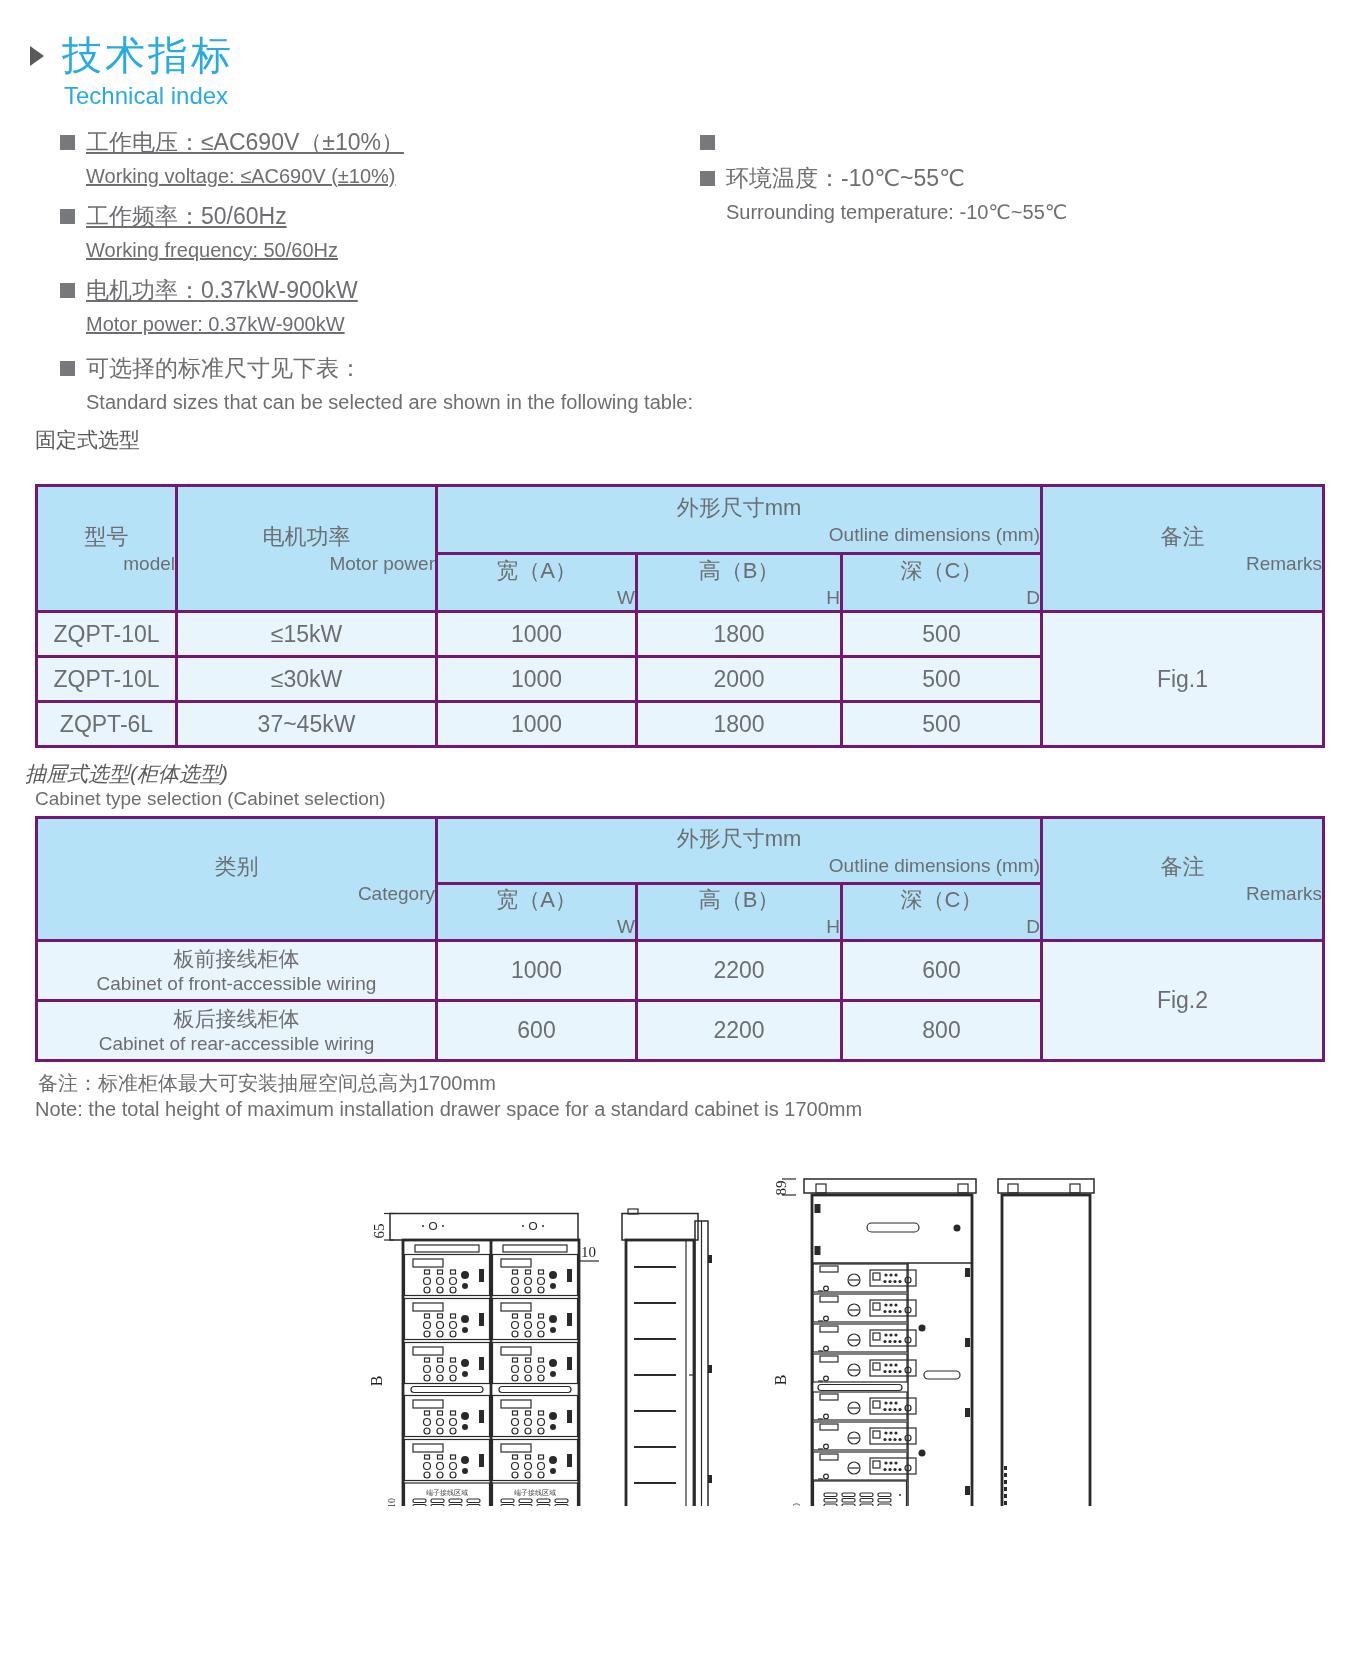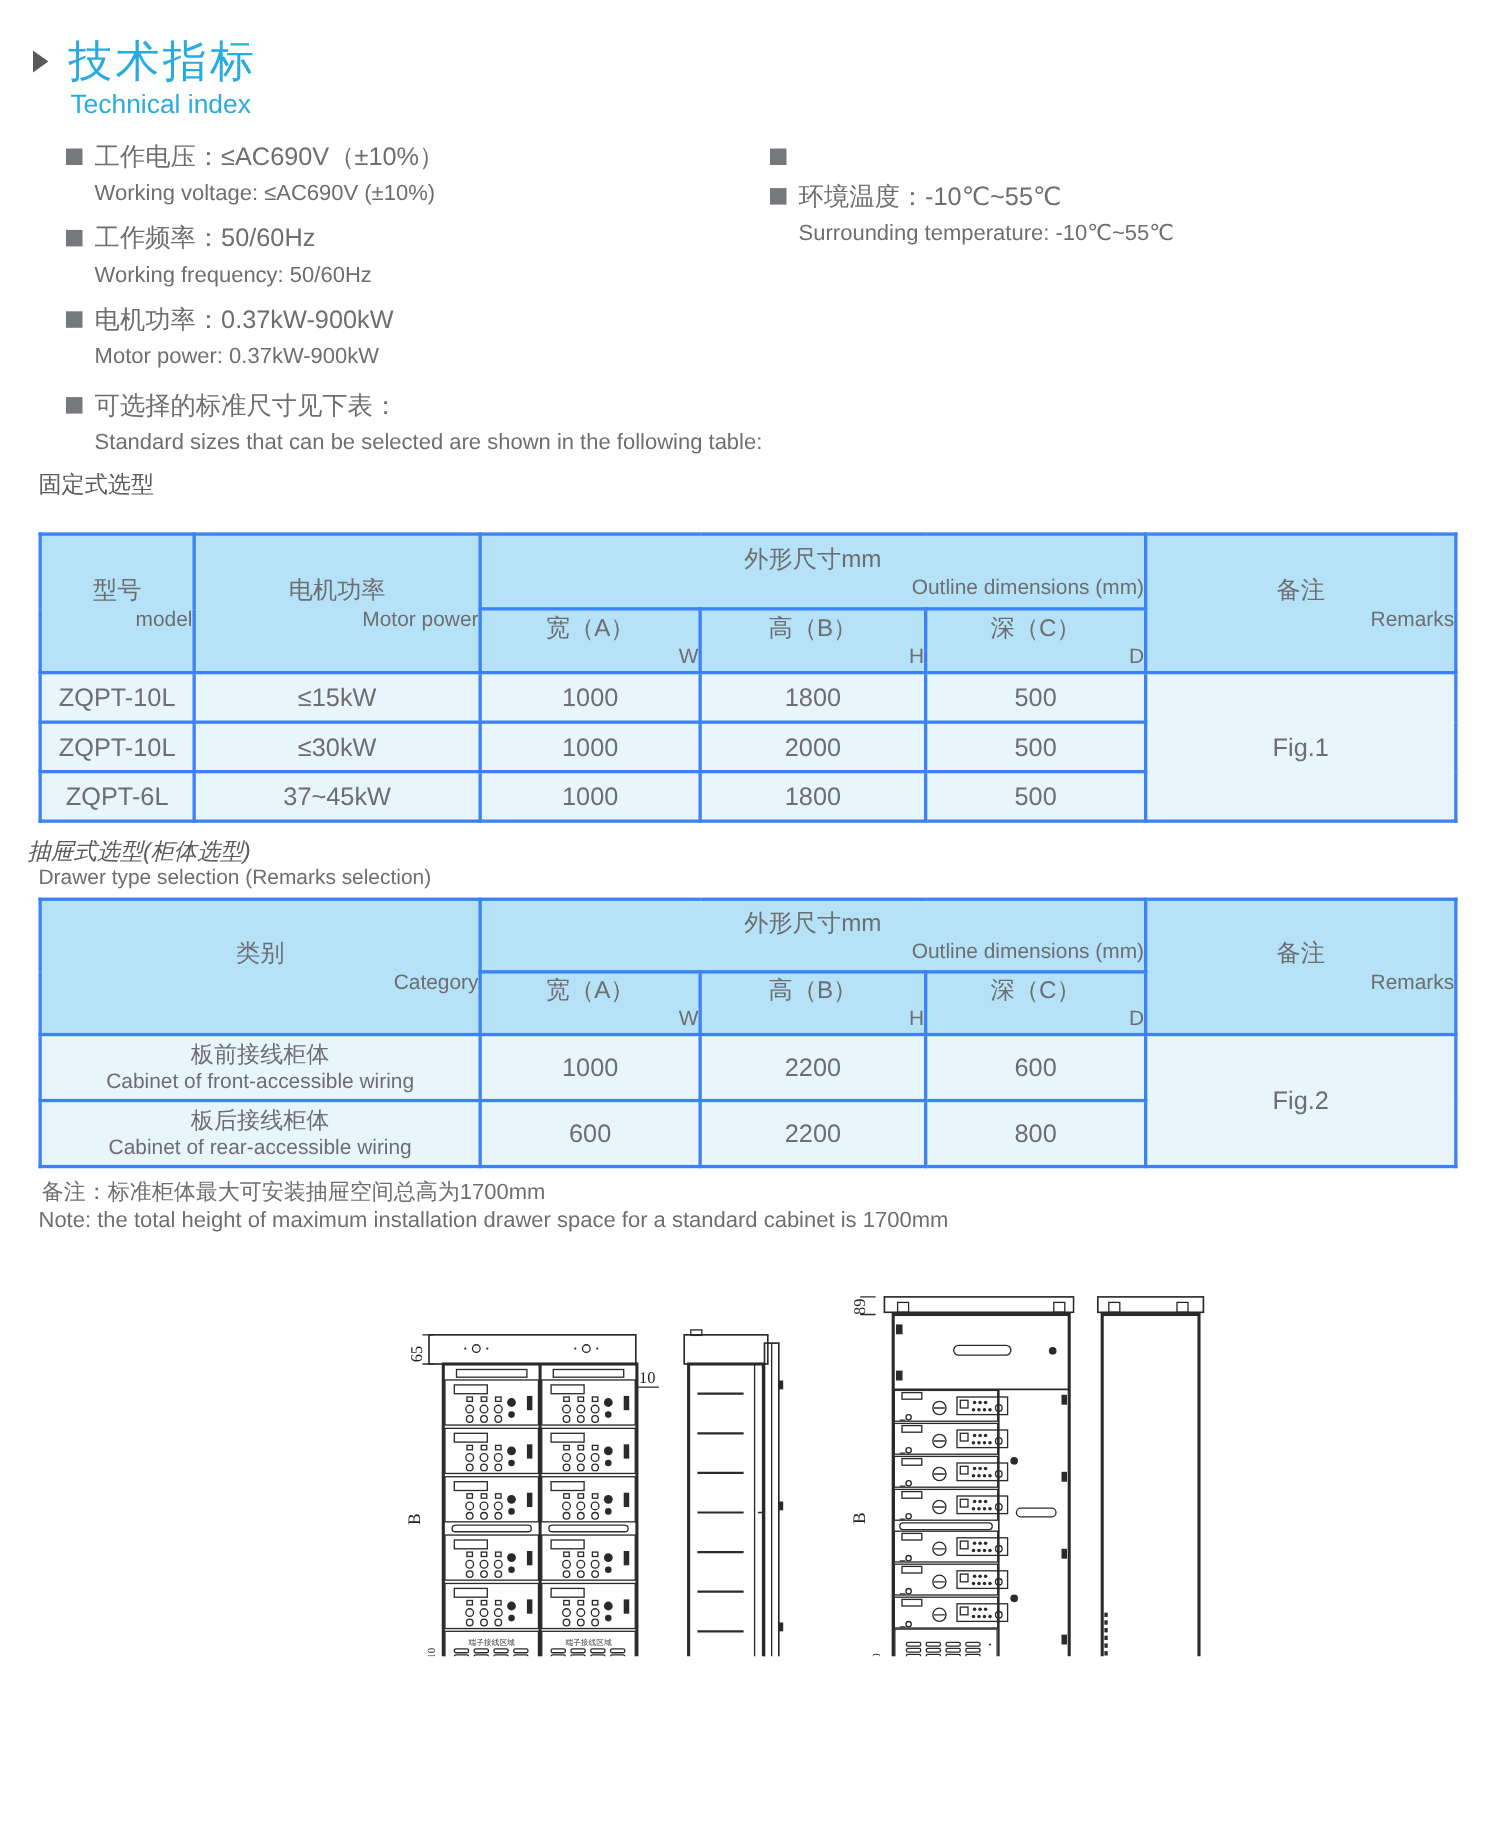--- a/index.html
+++ b/index.html
@@ -22,21 +22,21 @@
   
   .spec-zh{font-size:23px;color:var(--text-gray);display:flex;align-items:center;height:28px;margin-bottom:8px;}
   .bullet{display:inline-block;width:15px;height:15px;background:#77787b;margin-right:11px;flex:0 0 auto;}
   .spec-en{font-size:20px;color:var(--text-gray);margin:0 0 14px 26px;line-height:24px;}
 
   .sec-zh{font-size:21px;color:#595a5c;}
   .sec-en{font-size:19px;color:var(--text-gray);}
 
   
   table{border-collapse:collapse;table-layout:fixed;width:100%;}
-  th,td{border:3px solid #3b82f6;padding:0;text-align:center;vertical-align:middle;font-weight:normal;color:var(--text-gray);}
+  th,td{border:3px solid #701a75;padding:0;text-align:center;vertical-align:middle;font-weight:normal;color:var(--text-gray);}
   thead th{background:var(--table-header-bg);}
   tbody td{background:var(--table-row-bg);font-size:23px;}
   .hz{font-size:22px;line-height:30px;}
   .he{font-size:19px;line-height:24px;text-align:right;}
   .cat-zh{font-size:21px;line-height:27px;}
   .cat-en{font-size:19px;line-height:24px;}
 
   .note{font-size:20px;color:var(--text-gray);}
   .fig-caption{font-size:24px;color:var(--text-gray);text-align:center;width:120px;}
 
@@ -53,21 +53,21 @@
 </style>
 </head>
 <body>
 
 <div id="page">
 
   <div class="abs tri" style="left:30px;top:46px;"></div>
   <div class="abs title-zh" style="left:62px;top:28px;">技术指标</div>
   <div class="abs title-en" style="left:64px;top:82px;">Technical index</div>
 
-  <div class="abs" style="left:60px;top:128px;width:620px;">
+  <div class="abs" style="left:60px;top:128px;width:620px;text-decoration:underline;">
     <div class="spec-zh">
         <span class="bullet"></span>
         <span>工作电压：≤AC690V（±10%）</span>
       </div>
     <div class="spec-en">Working voltage: ≤AC690V (±10%)</div>
     <div class="spec-zh">
         <span class="bullet"></span>
         <span>工作频率：50/60Hz</span>
       </div>
     <div class="spec-en">Working frequency: 50/60Hz</div>
@@ -165,21 +165,21 @@
           <td>37~45kW</td>
           <td>1000</td>
           <td>1800</td>
           <td>500</td>
         </tr>
       </tbody>
     </table>
   </div>
 
   <div class="abs sec-zh" style="left:25px;top:760px;font-style:italic;">抽屉式选型(柜体选型)</div>
-  <div class="abs sec-en" style="left:35px;top:788px;">Drawer type selection (Remarks selection)</div>
+  <div class="abs sec-en" style="left:35px;top:788px;">Cabinet type selection (Cabinet selection)</div>
 
   <div class="abs" style="left:35px;top:816px;width:1287px;">
     <table>
       <colgroup>
           <col style="width:400px">
           <col style="width:200px">
           <col style="width:205px">
           <col style="width:200px">
           <col style="width:282px">
         </colgroup>

